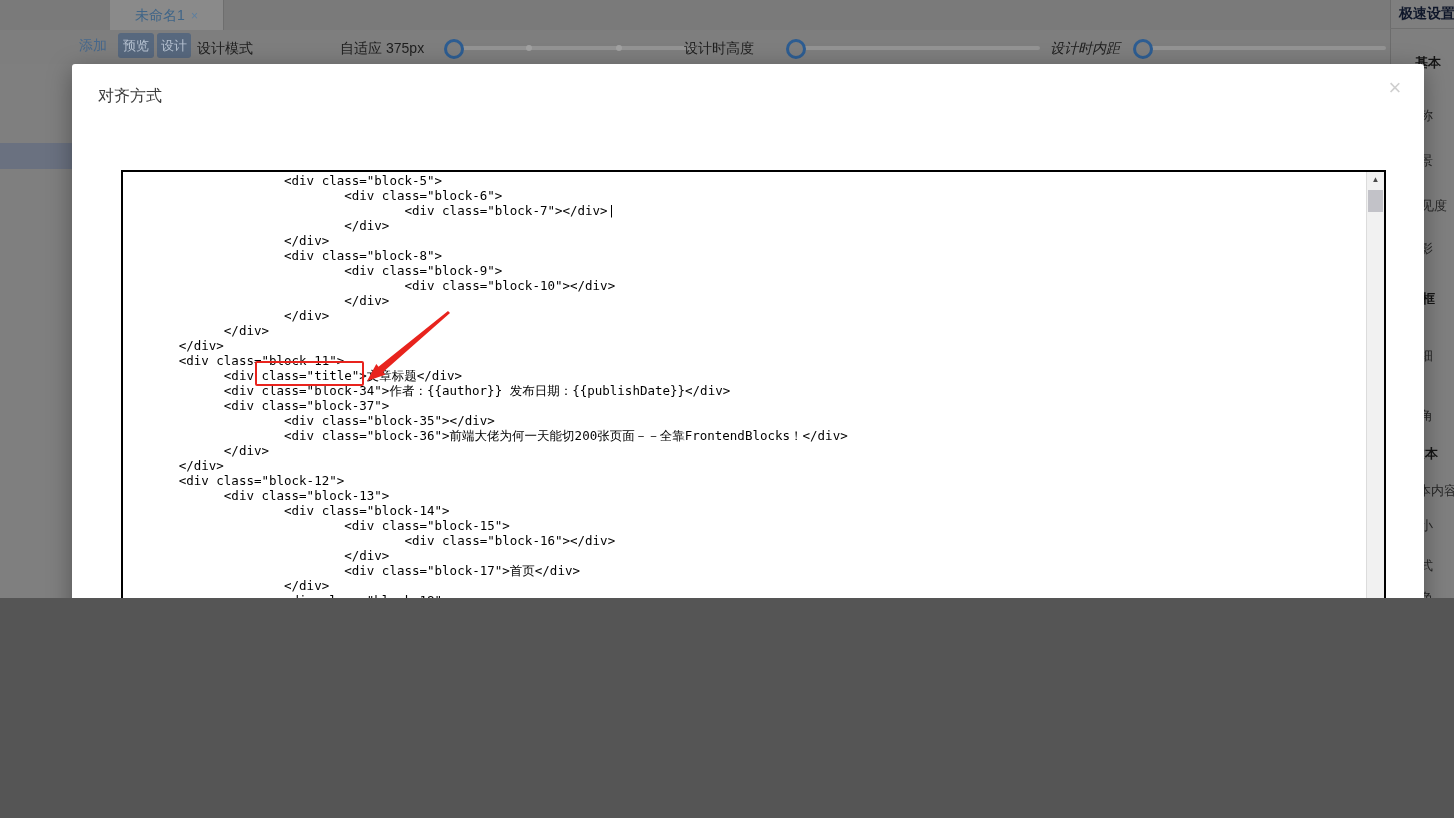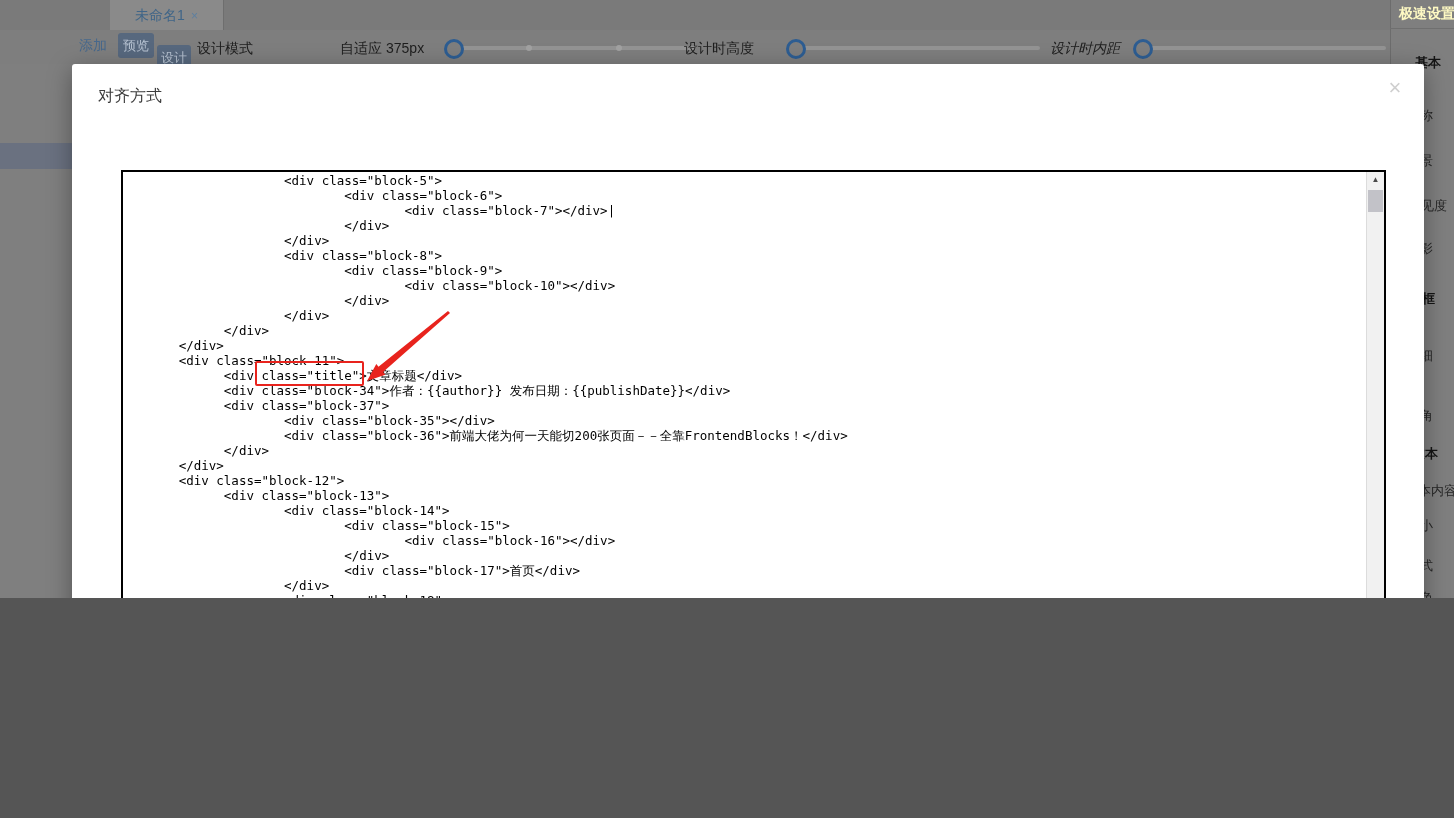--- a/index.html
+++ b/index.html
@@ -19,21 +19,21 @@
   .lbl{top:40px;color:#1e1e1e;font-size:14px;z-index:2;}
   .track{top:46px;height:4px;background:#949494;border-radius:2px;z-index:2;}
   .track-dot{top:45px;width:6px;height:6px;border-radius:50%;background:#a2a2a2;z-index:3;}
   .handle{top:39px;width:14px;height:14px;border-radius:50%;border:3px solid #2d5d92;background:#7e7e7e;z-index:3;}
 
   .sidebar{left:0;top:64px;width:108px;height:754px;background:#7f7f7f;z-index:1;}
   .side-sel{left:0;top:143px;width:80px;height:26px;background:#6a7180;z-index:2;}
   .side-mark{width:4px;height:12px;background:#44688f;opacity:.85;z-index:2;}
 
   .qpanel{left:1390px;top:0;width:64px;height:818px;background:#7f7f7f;border-left:1px solid #6c6c6c;z-index:1;}
-  .qpanel-title{left:1399px;top:5px;color:#fef9c3;font-size:14px;font-weight:bold;z-index:2;white-space:nowrap;}
+  .qpanel-title{left:1399px;top:5px;color:#0f172a;font-size:14px;font-weight:bold;z-index:2;white-space:nowrap;}
   .qpanel-divider{left:1390px;top:28px;width:64px;height:1px;background:#6f6f6f;z-index:2;}
   .q-item{color:#262626;font-size:13px;z-index:2;white-space:nowrap;}
   .q-item.bold{font-weight:bold;color:#141414;}
 
   .canvas-strip{left:97px;top:780px;width:1293px;height:38px;background:#181818;z-index:1;}
   .bottom-right{left:1390px;top:780px;width:64px;height:38px;background:#565656;z-index:1;}
 
   .ph-sep{top:770px;height:48px;z-index:3;border-left:2px dashed #2e6fa6;}
   .ph-sep.dbl{width:3px;border-right:2px dashed #2e6fa6;}
   .ph-iconbox{top:767px;width:46px;height:26px;border:1px dashed #2e6fa6;z-index:3;}
@@ -79,21 +79,21 @@
 
 <div class="stage">
 
   <div class="abs tabstrip"></div>
   <div class="abs tab-active">
     <span>未命名1</span><span class="tab-close">×</span>
   </div>
   <div class="abs toolbar"></div>
   <div class="abs add-link">添加</div>
   <div class="abs tb-btn" style="left:118px;width:36px;">预览</div>
-  <div class="abs tb-btn" style="left:157px;width:34px;margin-top:12px;">设计</div>
+  <div class="abs tb-btn" style="left:157px;width:34px;">设计</div>
   <div class="abs lbl" style="left:197px;">设计模式</div>
   <div class="abs lbl" style="left:340px;">自适应</div>
   <div class="abs lbl" style="left:386px;">375px</div>
   <div class="abs handle" style="left:444px;"></div>
   <div class="abs track" style="left:461px;width:235px;"></div>
   <div class="abs track-dot" style="left:526px;"></div>
   <div class="abs track-dot" style="left:616px;"></div>
   <div class="abs lbl" style="left:684px;">设计时高度</div>
   <div class="abs handle" style="left:786px;"></div>
   <div class="abs track" style="left:803px;width:237px;"></div>

